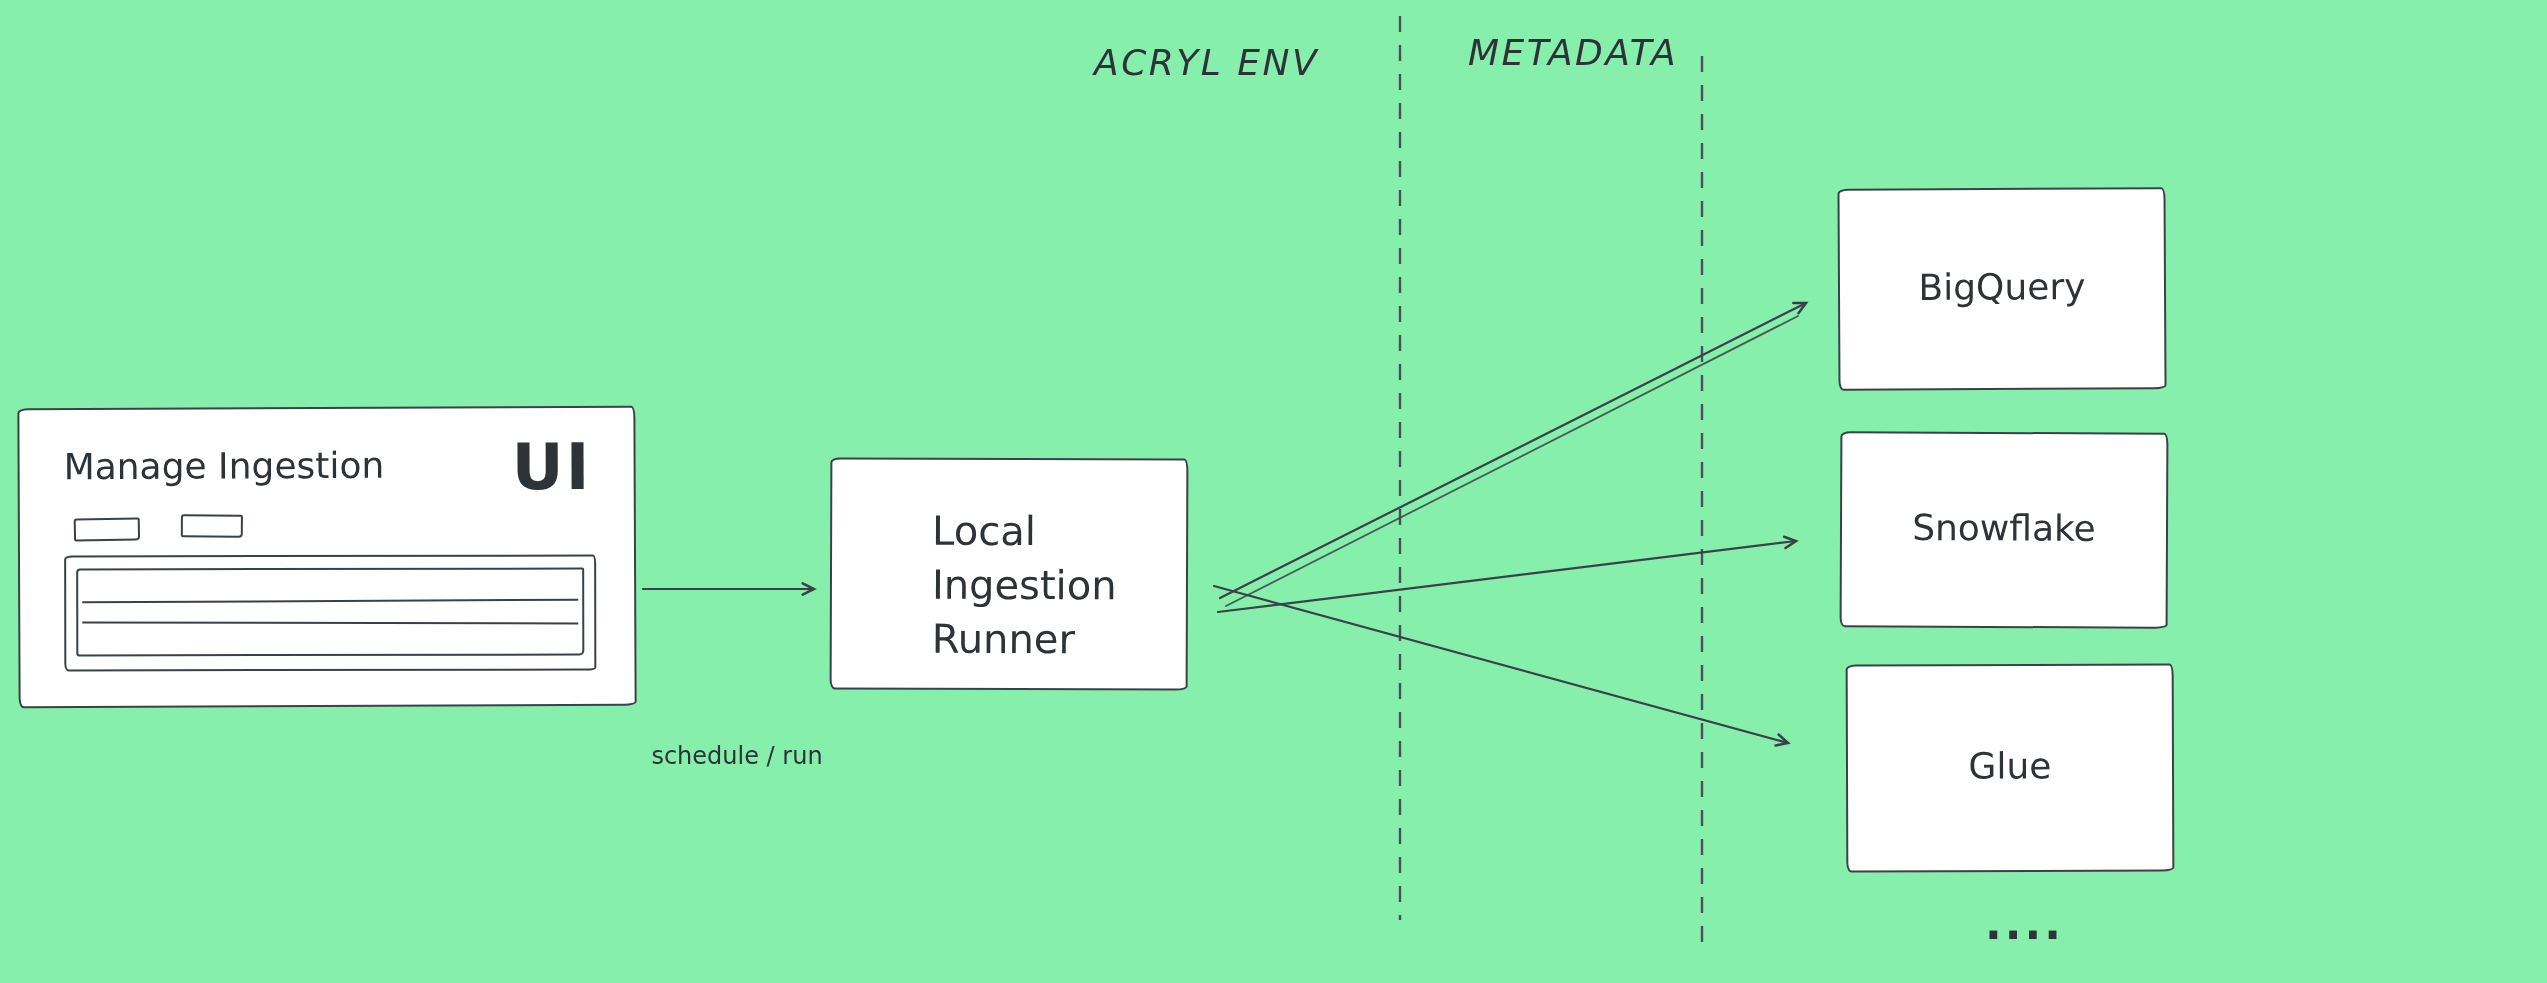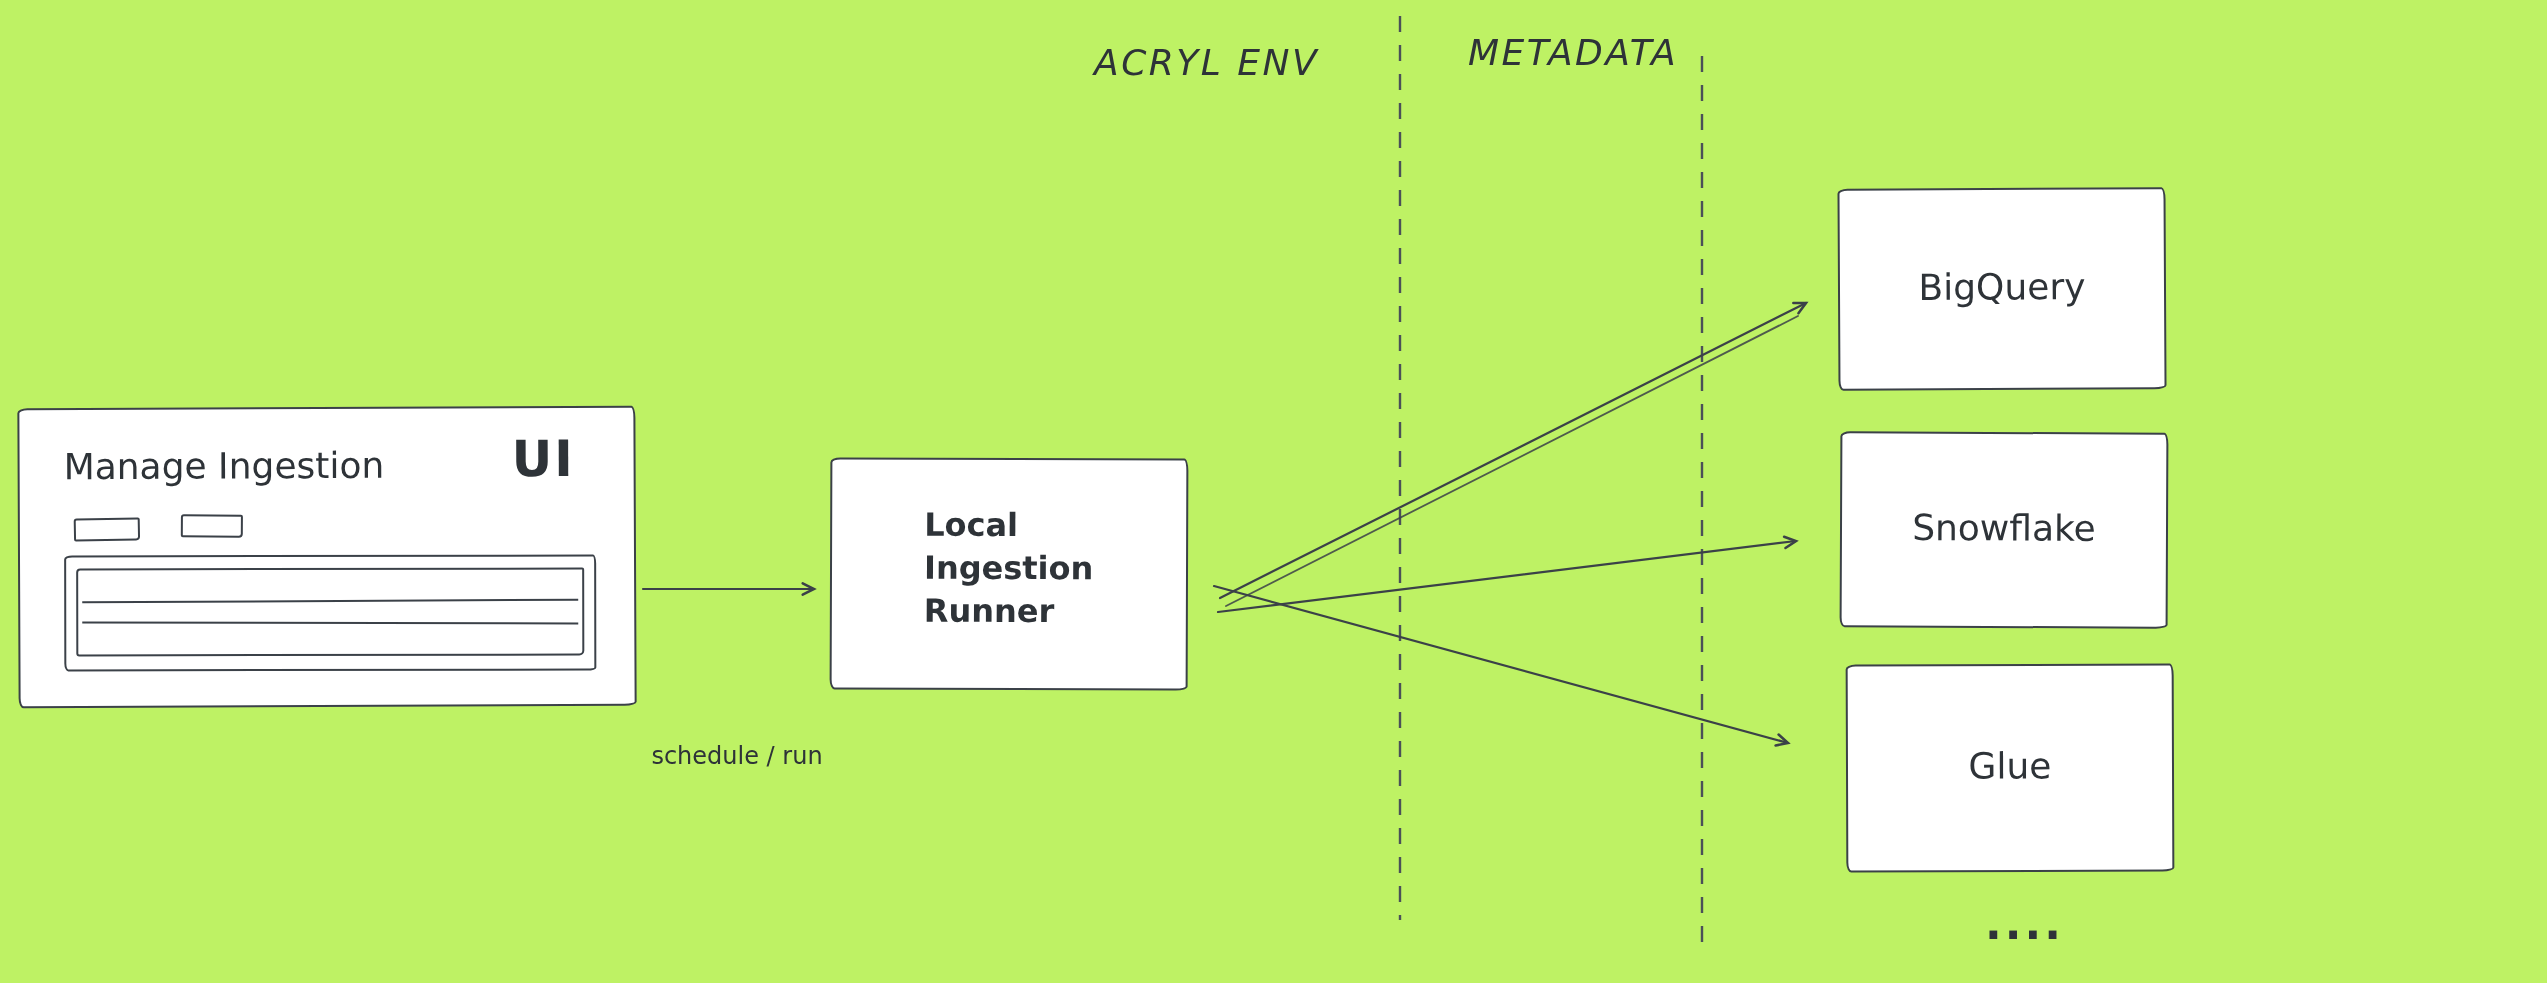--- a/index.html
+++ b/index.html
@@ -1,20 +1,20 @@
 <!DOCTYPE html>
 <html><head>
 <meta charset="utf-8">
 <style>
   html, body { margin: 0; padding: 0; background: #ffffff; }
   .canvas {
     position: relative;
     width: 2547px;
     height: 983px;
-    background: #bef264;
+    background: #86efac;
     overflow: hidden;
     font-family: "DejaVu Sans", sans-serif;
     color: #2e3338;
   }
   svg.connectors {
     position: absolute;
     left: 0; top: 0;
     width: 2547px; height: 983px;
     z-index: 1;
   }
@@ -72,21 +72,21 @@
   .ui-title {
     position: absolute;
     left: 44px; top: 36px;
     font-size: 36px;
     font-weight: 500;
     white-space: nowrap;
   }
   .ui-badge {
     position: absolute;
     left: 492px; top: 22px;
-    font-size: 50px;
+    font-size: 64px;
     font-weight: 700;
     letter-spacing: 2px;
   }
   .mini-rect {
     position: absolute;
     border: 2.4px solid #3b4148;
     border-radius: 3px 2px 4px 2px;
     background: #ffffff;
     box-sizing: border-box;
   }
@@ -112,23 +112,23 @@
   .row-line {
     position: absolute;
     left: 4px; right: 4px;
     height: 0;
     border-top: 2.6px solid #3b4148;
   }
   .row-l1 { top: 30px; transform: rotate(-0.2deg); }
   .row-l2 { top: 52px; transform: rotate(0.2deg); }
   .runner-label {
     position: absolute;
-    left: 92px; top: 44px;
-    font-size: 32px;
-    font-weight: 700;
+    left: 100px; top: 44px;
+    font-size: 40px;
+    font-weight: 400;
     line-height: 1.35;
     white-space: pre-line;
   }
   .edge-label {
     position: absolute;
     z-index: 2;
     left: 592px; top: 742px;
     width: 290px;
     text-align: center;
     font-size: 24px;

